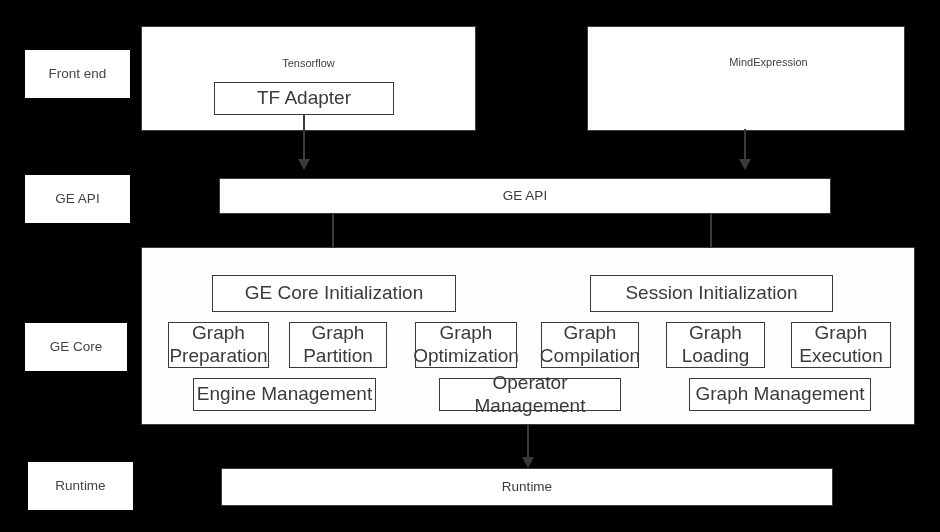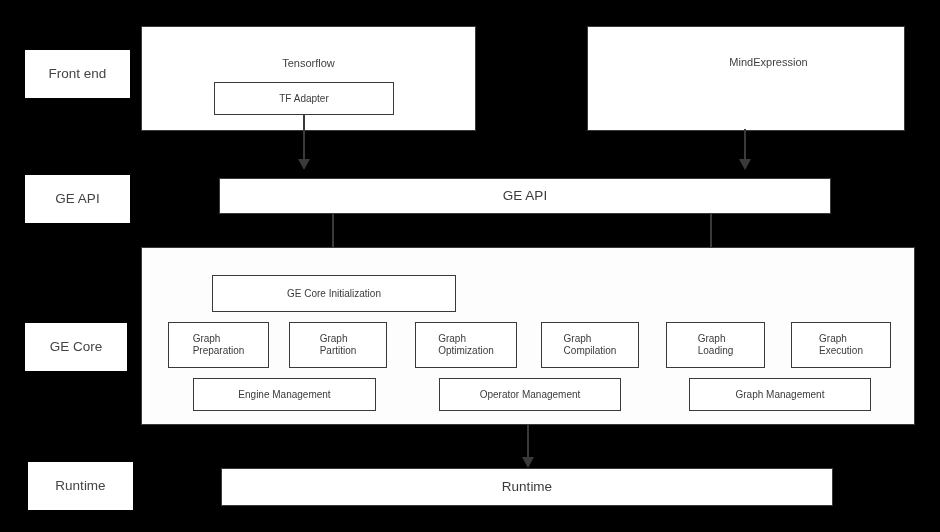--- a/index.html
+++ b/index.html
@@ -16,33 +16,34 @@
     font-family: "Liberation Sans", sans-serif;
   }
   .box {
     position: absolute;
     box-sizing: border-box;
     background: #ffffff;
     color: #3b3b3b;
     display: flex;
     align-items: center;
     justify-content: center;
+    text-align: center;
     line-height: 1.2;
     white-space: pre-line;
   }
   
   .tier-label {
     border: none;
     font-size: 13.5px;
     color: #444444;
   }
   
   .node {
     border: 1.6px solid #3a3a3a;
-    font-size: 10px;
+    font-size: 19px;
   }
   
   .container-box {
     border: 1.6px solid #3a3a3a;
     background: #ffffff;
     align-items: flex-start;
     justify-content: center;
   }
   .container-title {
     position: absolute;
@@ -109,20 +110,21 @@
 
   <div class="conn" style="left:332px; top:214px; height:48px;"></div>
   <div class="arrowhead" style="left:327px; top:260px;"></div>
 
   <div class="conn" style="left:710px; top:214px; height:48px;"></div>
   <div class="arrowhead" style="left:705px; top:260px;"></div>
 
   <div class="panel" style="left:141px; top:247px; width:774px; height:178px;">
 
     <div class="box node" style="left:70px; top:27px; width:244px; height:37px;">GE Core Initialization</div>
+    <div class="box node" style="left:448px; top:27px; width:243px; height:37px;">Session Initialization</div>
 
     <div class="box node" style="left:26px; top:74px; width:101px; height:46px;">Graph
 Preparation</div>
     <div class="box node" style="left:147px; top:74px; width:98px; height:46px;">Graph
 Partition</div>
     <div class="box node" style="left:273px; top:74px; width:102px; height:46px;">Graph
 Optimization</div>
     <div class="box node" style="left:399px; top:74px; width:98px; height:46px;">Graph
 Compilation</div>
     <div class="box node" style="left:524px; top:74px; width:99px; height:46px;">Graph

